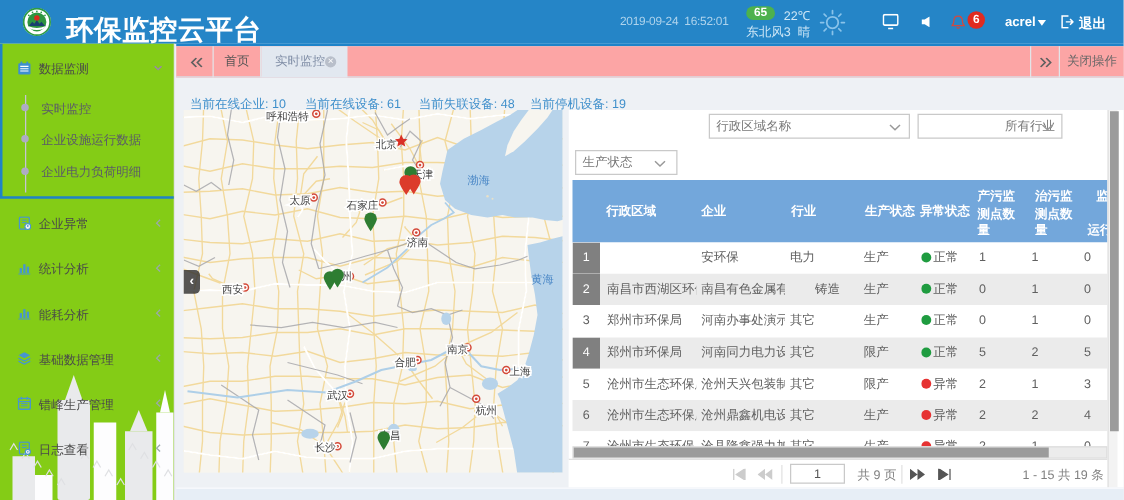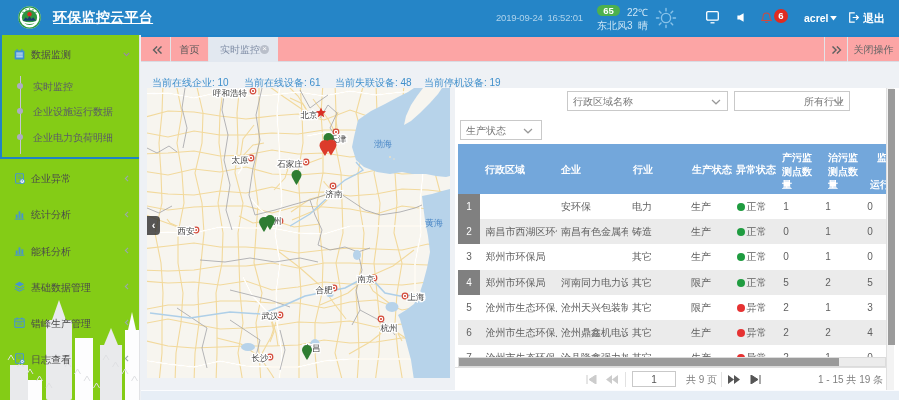--- a/index.html
+++ b/index.html
@@ -1,21 +1,21 @@
 <!DOCTYPE html>
 <html><head>
 <meta charset="utf-8">
 <style>
 *{margin:0;padding:0;box-sizing:border-box;}
 html,body{width:899px;height:400px;overflow:hidden;}
 body{font-family:"Liberation Sans",sans-serif;position:relative;background:#eef1f5;}
 .abs{position:absolute;}
 
 #hdr{position:absolute;left:0;top:0;width:899px;height:35px;background:#2585c7;}
-#title{position:absolute;left:53px;top:9px;color:#fff;font-size:14px;font-weight:bold;letter-spacing:0.3px;text-decoration:underline;}
+#title{position:absolute;left:53px;top:9px;color:#fff;font-size:22px;font-weight:bold;letter-spacing:0.3px;}
 #dtime{position:absolute;left:496px;top:12px;color:#aed3ec;font-size:9.5px;letter-spacing:-0.2px;}
 #aqi{position:absolute;left:597px;top:5px;width:23px;height:11px;background:#4db14d;border-radius:6px;color:#fff;font-size:9.5px;font-weight:bold;text-align:center;line-height:11px;}
 #temp{position:absolute;left:627px;top:5px;color:#cde6f6;font-size:10px;}
 #wind{position:absolute;left:597px;top:19px;color:#cde6f6;font-size:10px;}
 #acrel{position:absolute;left:804px;top:12px;color:#fff;font-size:10.5px;font-weight:bold;}
 #tuichu{position:absolute;left:863px;top:11px;color:#fff;font-size:11px;font-weight:bold;}
 #badge6{position:absolute;left:774px;top:9px;width:14px;height:14px;border-radius:7px;background:#e02b20;color:#fff;font-size:9.5px;font-weight:bold;text-align:center;line-height:14px;}
 
 #side{position:absolute;left:0;top:35px;width:140px;height:384px;background:#84cc16;border-right:1px solid #e2e3e6;overflow:hidden;}
 #grp1{position:absolute;left:0;top:0;width:140px;height:123px;border-left:2px solid #2083c6;}
@@ -444,30 +444,31 @@
   <div class="cell" style="left:219px;width:48px;text-align:center;">生产</div>
   <div class="cell" style="left:278.5px;width:48px;"><span class="dot gd"></span>正常</div>
   <div class="cell" style="left:308px;width:40px;text-align:center;">1</div>
   <div class="cell" style="left:350px;width:40px;text-align:center;">1</div>
   <div class="cell" style="left:392px;width:40px;text-align:center;">0</div>
   </div>
   <div class="trow" style="top:131.2px;height:25.2px;background:#ebebeb;">
   <div class="rno rnd">2</div>
   <div class="cell" style="left:27.5px;width:71px;">南昌市西湖区环保局</div>
   <div class="cell" style="left:103px;width:67px;">南昌有色金属有限公司</div>
-  <div class="cell" style="left:174px;width:40px;">铸造</div>
+  <div class="cell" style="left:174px;width:40px;text-align:right;">铸造</div>
   <div class="cell" style="left:219px;width:48px;text-align:center;">生产</div>
   <div class="cell" style="left:278.5px;width:48px;"><span class="dot gd"></span>正常</div>
   <div class="cell" style="left:308px;width:40px;text-align:center;">0</div>
   <div class="cell" style="left:350px;width:40px;text-align:center;">1</div>
   <div class="cell" style="left:392px;width:40px;text-align:center;">0</div>
   </div>
   <div class="trow" style="top:156.4px;height:25.2px;background:#fff;">
   <div class="rno">3</div>
   <div class="cell" style="left:27.5px;width:71px;">郑州市环保局</div>
+  <div class="cell" style="left:103px;width:67px;">河南办事处演示</div>
   <div class="cell" style="left:174px;width:40px;">其它</div>
   <div class="cell" style="left:219px;width:48px;text-align:center;">生产</div>
   <div class="cell" style="left:278.5px;width:48px;"><span class="dot gd"></span>正常</div>
   <div class="cell" style="left:308px;width:40px;text-align:center;">0</div>
   <div class="cell" style="left:350px;width:40px;text-align:center;">1</div>
   <div class="cell" style="left:392px;width:40px;text-align:center;">0</div>
   </div>
   <div class="trow" style="top:181.6px;height:25.2px;background:#ebebeb;">
   <div class="rno rnd">4</div>
   <div class="cell" style="left:27.5px;width:71px;">郑州市环保局</div>

